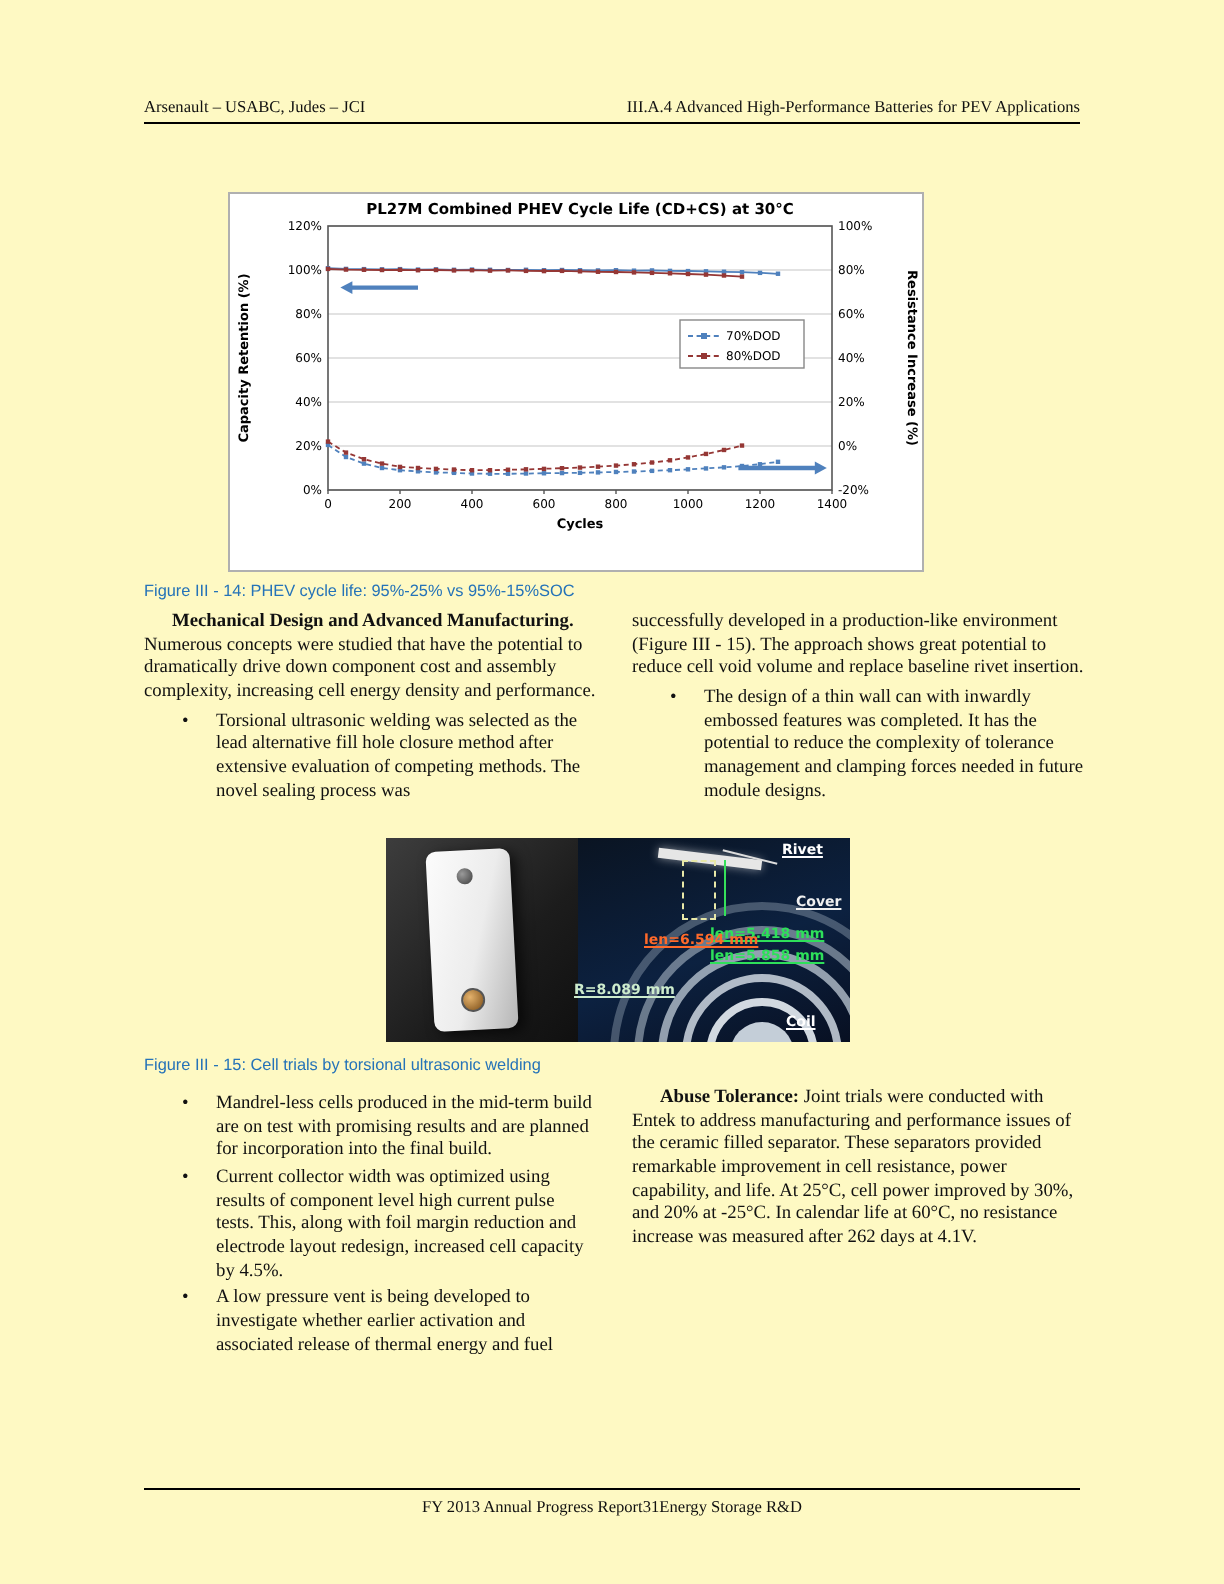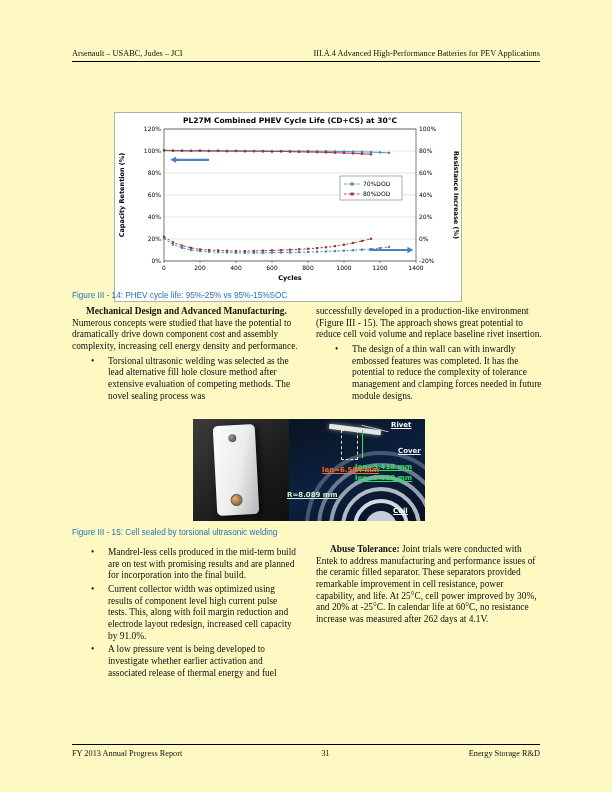--- a/index.html
+++ b/index.html
@@ -6,24 +6,24 @@
   .page{position:relative;width:612px;height:792px;background:#fef9c3;margin:0 auto;
         font-family:"Liberation Serif",serif;color:#111;overflow:hidden;}
 
   
   .header{position:absolute;top:49px;left:72px;width:468px;display:flex;
           justify-content:space-between;font-size:8.3px;}
   .rule{position:absolute;left:72px;width:468px;height:1px;background:#000;}
   .header-rule{top:61px;}
   .footer-rule{top:744px;}
   .footer{position:absolute;top:749px;left:72px;width:468px;display:flex;
-          justify-content:space-between;font-size:8.3px;}
-
-  
-  .chart-wrap{position:absolute;left:114px;top:112px;width:348px;height:190px;}
+          justify-content:center;font-size:8.3px;}
+
+  
+  .chart-wrap{position:absolute;left:114px;top:96px;width:348px;height:190px;}
   svg text{font-family:"DejaVu Sans",sans-serif;}
 
   
   .caption{position:absolute;left:72px;width:468px;font-family:"Liberation Sans",sans-serif;
            font-weight:normal;font-size:8.2px;color:#2573b8;}
   .cap14{top:291px;}
   .cap15{top:528px;}
 
   
   .col{position:absolute;width:226px;font-size:9.4px;line-height:1.24;}
@@ -282,26 +282,26 @@
     <div class="rivet-arrow"></div>
     <div class="ph-label lab-rivet">Rivet</div>
     <div class="ph-label lab-cover">Cover</div>
     <div class="ph-label lab-len1">len=5.418 mm</div>
     <div class="ph-label lab-len2">len=5.858 mm</div>
     <div class="ph-label lab-len3">len=6.594 mm</div>
     <div class="ph-label lab-radius">R=8.089 mm</div>
     <div class="ph-label lab-coil">Coil</div>
   </div>
 
-  <div class="caption cap15">Figure III - 15: Cell sealed by torsional ultrasonic welding</div>
+  <div class="caption cap15">Figure III - 15: Cell trials by torsional ultrasonic welding</div>
 
   <div class="col lb">
     <ul class="blist">
       <li>Mandrel-less cells produced in the mid-term build are on test with promising results and are planned for incorporation into the final build.</li>
-      <li>Current collector width was optimized using results of component level high current pulse tests. This, along with foil margin reduction and electrode layout redesign, increased cell capacity by 91.0%.</li>
+      <li>Current collector width was optimized using results of component level high current pulse tests. This, along with foil margin reduction and electrode layout redesign, increased cell capacity by 4.5%.</li>
       <li>A low pressure vent is being developed to investigate whether earlier activation and associated release of thermal energy and fuel</li>
     </ul>
   </div>
 
   <div class="col rb">
     <p class="indent mt"><b>Abuse Tolerance:</b><span> Joint trials were conducted with Entek to address manufacturing and performance issues of the ceramic filled separator. These separators provided remarkable improvement in cell resistance, power capability, and life. At 25°C, cell power improved by 30%, and 20% at -25°C. In calendar life at 60°C, no resistance increase was measured after 262 days at 4.1V.</span></p>
   </div>
 
   <div class="rule footer-rule"></div>
   <div class="footer">

